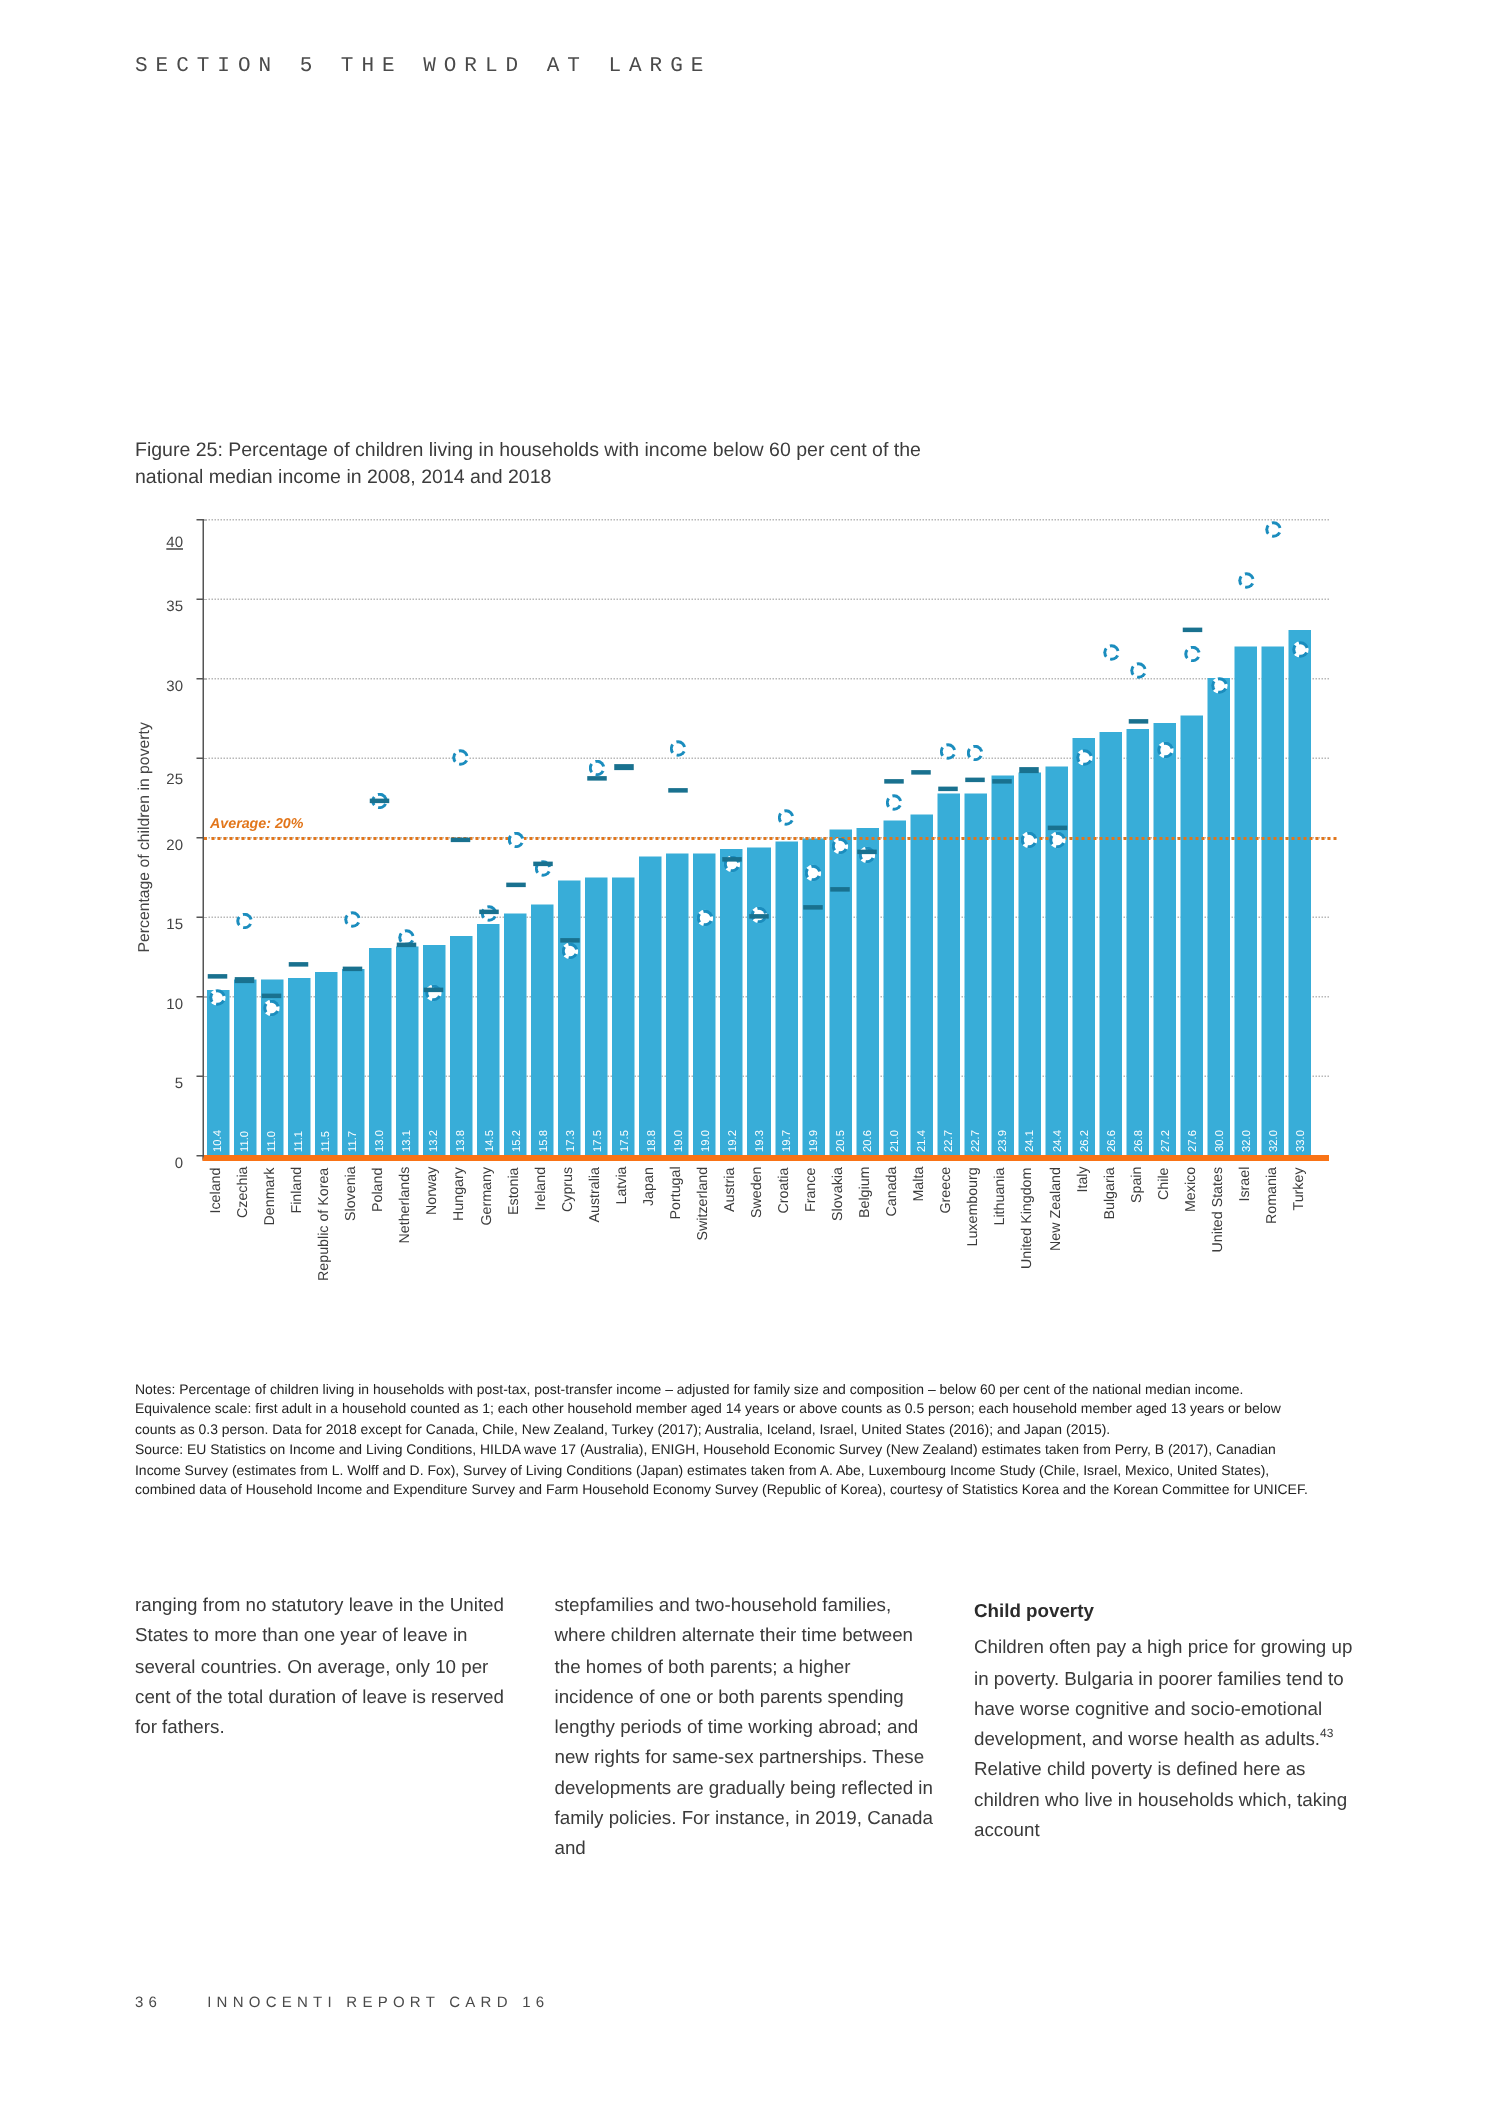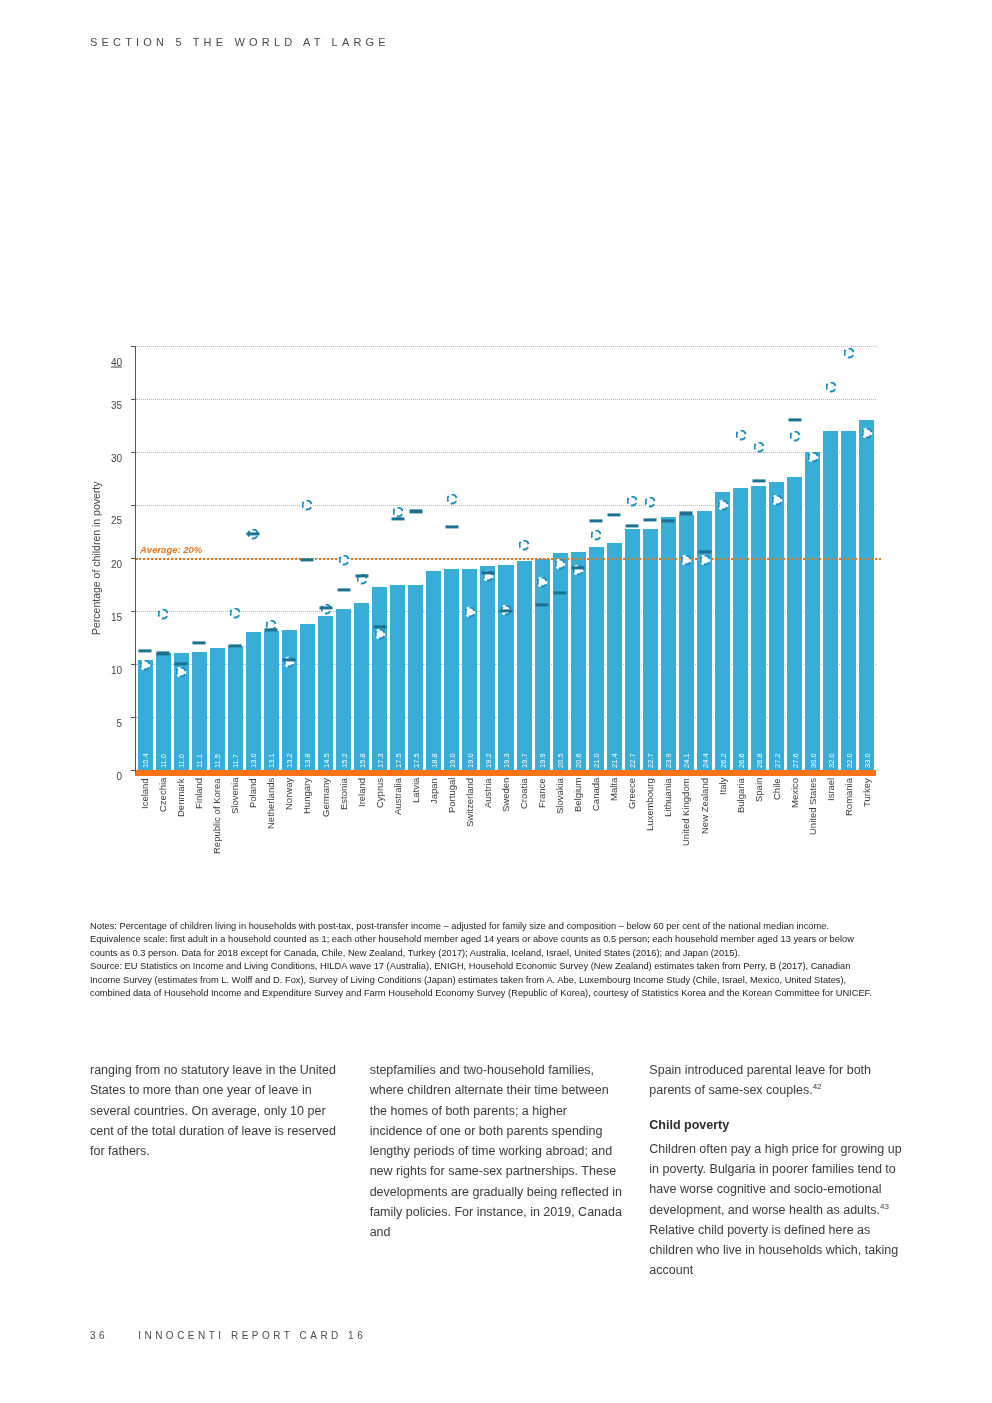--- a/index.html
+++ b/index.html
@@ -1,30 +1,30 @@
 <!DOCTYPE html>
 <html><head>
 <meta charset="utf-8">
 <style>
   html,body{margin:0;padding:0;background:#fff;}
   .page{position:relative;width:992px;height:1403px;background:#fff;overflow:hidden;
         font-family:"Liberation Sans",sans-serif;color:#3a3a3a;}
 
-  .section-header{position:absolute;left:90px;top:36px;font-size:11px;letter-spacing:.38em;color:#4a4a4a;}
+  .section-header{position:absolute;left:90px;top:36px;font-size:14px;letter-spacing:.38em;color:#4a4a4a;font-family:Liberation Mono, monospace;}
 
   .figure-title{position:absolute;left:90px;top:270px;width:640px;font-size:13.5px;font-weight:bold;color:#2b2b2b;}
   .figure-caption{position:absolute;left:90px;top:291px;width:548px;font-size:13px;line-height:1.35;color:#3c3c3c;}
 
   .chart{position:absolute;left:90px;top:340px;width:810px;height:578px;}
   .y-axis-title{position:absolute;left:0px;top:6px;height:424px;writing-mode:vertical-rl;
                 transform:rotate(180deg);text-align:center;font-size:10.5px;color:#444;}
   .yticks{position:absolute;left:0;top:6px;width:40px;height:424px;}
   .ytick{position:absolute;right:8px;transform:translateY(-50%);font-size:10px;color:#444;}
   .plot{position:absolute;left:45px;top:6px;width:740px;height:424px;
-        border-left:1px solid #555;border-bottom:6px solid #f97316;}
+        border-left:1px solid #555;border-bottom:4px solid #f97316;padding-left:10px;}
   .gridline{position:absolute;left:0;right:0;height:0;border-top:1px dotted #b8b8b8;}
   .ytick-mark{position:absolute;left:-5px;width:5px;height:1px;background:#555;}
   .bar{position:absolute;bottom:0;background:#38ADD8;z-index:2;}
   .bar-label{position:absolute;bottom:2px;left:50%;height:52px;white-space:nowrap;
              writing-mode:vertical-rl;transform:translateX(-50%) rotate(180deg);
              text-align:start;font-size:7.5px;color:#fff;}
   .ring{position:absolute;width:7px;height:7px;border:2.3px dashed #1B8DBE;border-radius:50%;
         background:#fff;box-sizing:content-box;transform:translate(-50%,-50%);z-index:6;}
   .dash{position:absolute;width:13px;height:3.2px;background:#19718F;transform:translate(-50%,-50%);z-index:6;}
   .avgline{position:absolute;left:0;right:-5px;height:0;border-top:2px dotted #E2761B;z-index:5;}
@@ -52,20 +52,21 @@
   .footer{position:absolute;left:90px;top:1330px;font-size:10px;letter-spacing:.35em;color:#4a4a4a;}
   .footer .page-num{margin-right:30px;}
 </style>
 </head>
 <body>
 
 <div class="page">
 
   <div class="section-header">SECTION 5 THE WORLD AT LARGE</div>
 
+  <div class="figure-caption">Figure 25: Percentage of children living in households with income below 60 per cent of the national median income in 2008, 2014 and 2018</div>
 
   <div class="chart">
     <div class="y-axis-title">Percentage of children in poverty</div>
     <div class="yticks" id="yticks">
         <div class="ytick" style="top: 430px;">0</div>
         <div class="ytick" style="top: 377px;">5</div>
         <div class="ytick" style="top: 324px;">10</div>
         <div class="ytick" style="top: 271px;">15</div>
         <div class="ytick" style="top: 218px;">20</div>
         <div class="ytick" style="top: 174px;">25</div>
@@ -333,21 +334,20 @@
   </div>
 
   <div class="body-columns">
     <div class="col">
       <p>ranging from no statutory leave in the United States to more than one year of leave in several countries. On average, only 10 per cent of the total duration of leave is reserved for fathers.</p>
     </div>
     <div class="col">
       <p>stepfamilies and two-household families, where children alternate their time between the homes of both parents; a higher incidence of one or both parents spending lengthy periods of time working abroad; and new rights for same-sex partnerships. These developments are gradually being reflected in family policies. For instance, in 2019, Canada and</p>
     </div>
     <div class="col">
-      <p><span>Spain introduced parental leave for both parents of same-sex couples.</span><sup>42</sup></p>
       <h4>Child poverty</h4>
       <p><span>Children often pay a high price for growing up in poverty. Bulgaria in poorer families tend to have worse cognitive and socio-emotional development, and worse health as adults.</span><sup>43</sup><span> Relative child poverty is defined here as children who live in households which, taking account</span></p>
     </div>
   </div>
 
   <div class="footer">
     <span class="page-num">36</span><span>INNOCENTI REPORT CARD 16</span>
   </div>
 
 </div>

